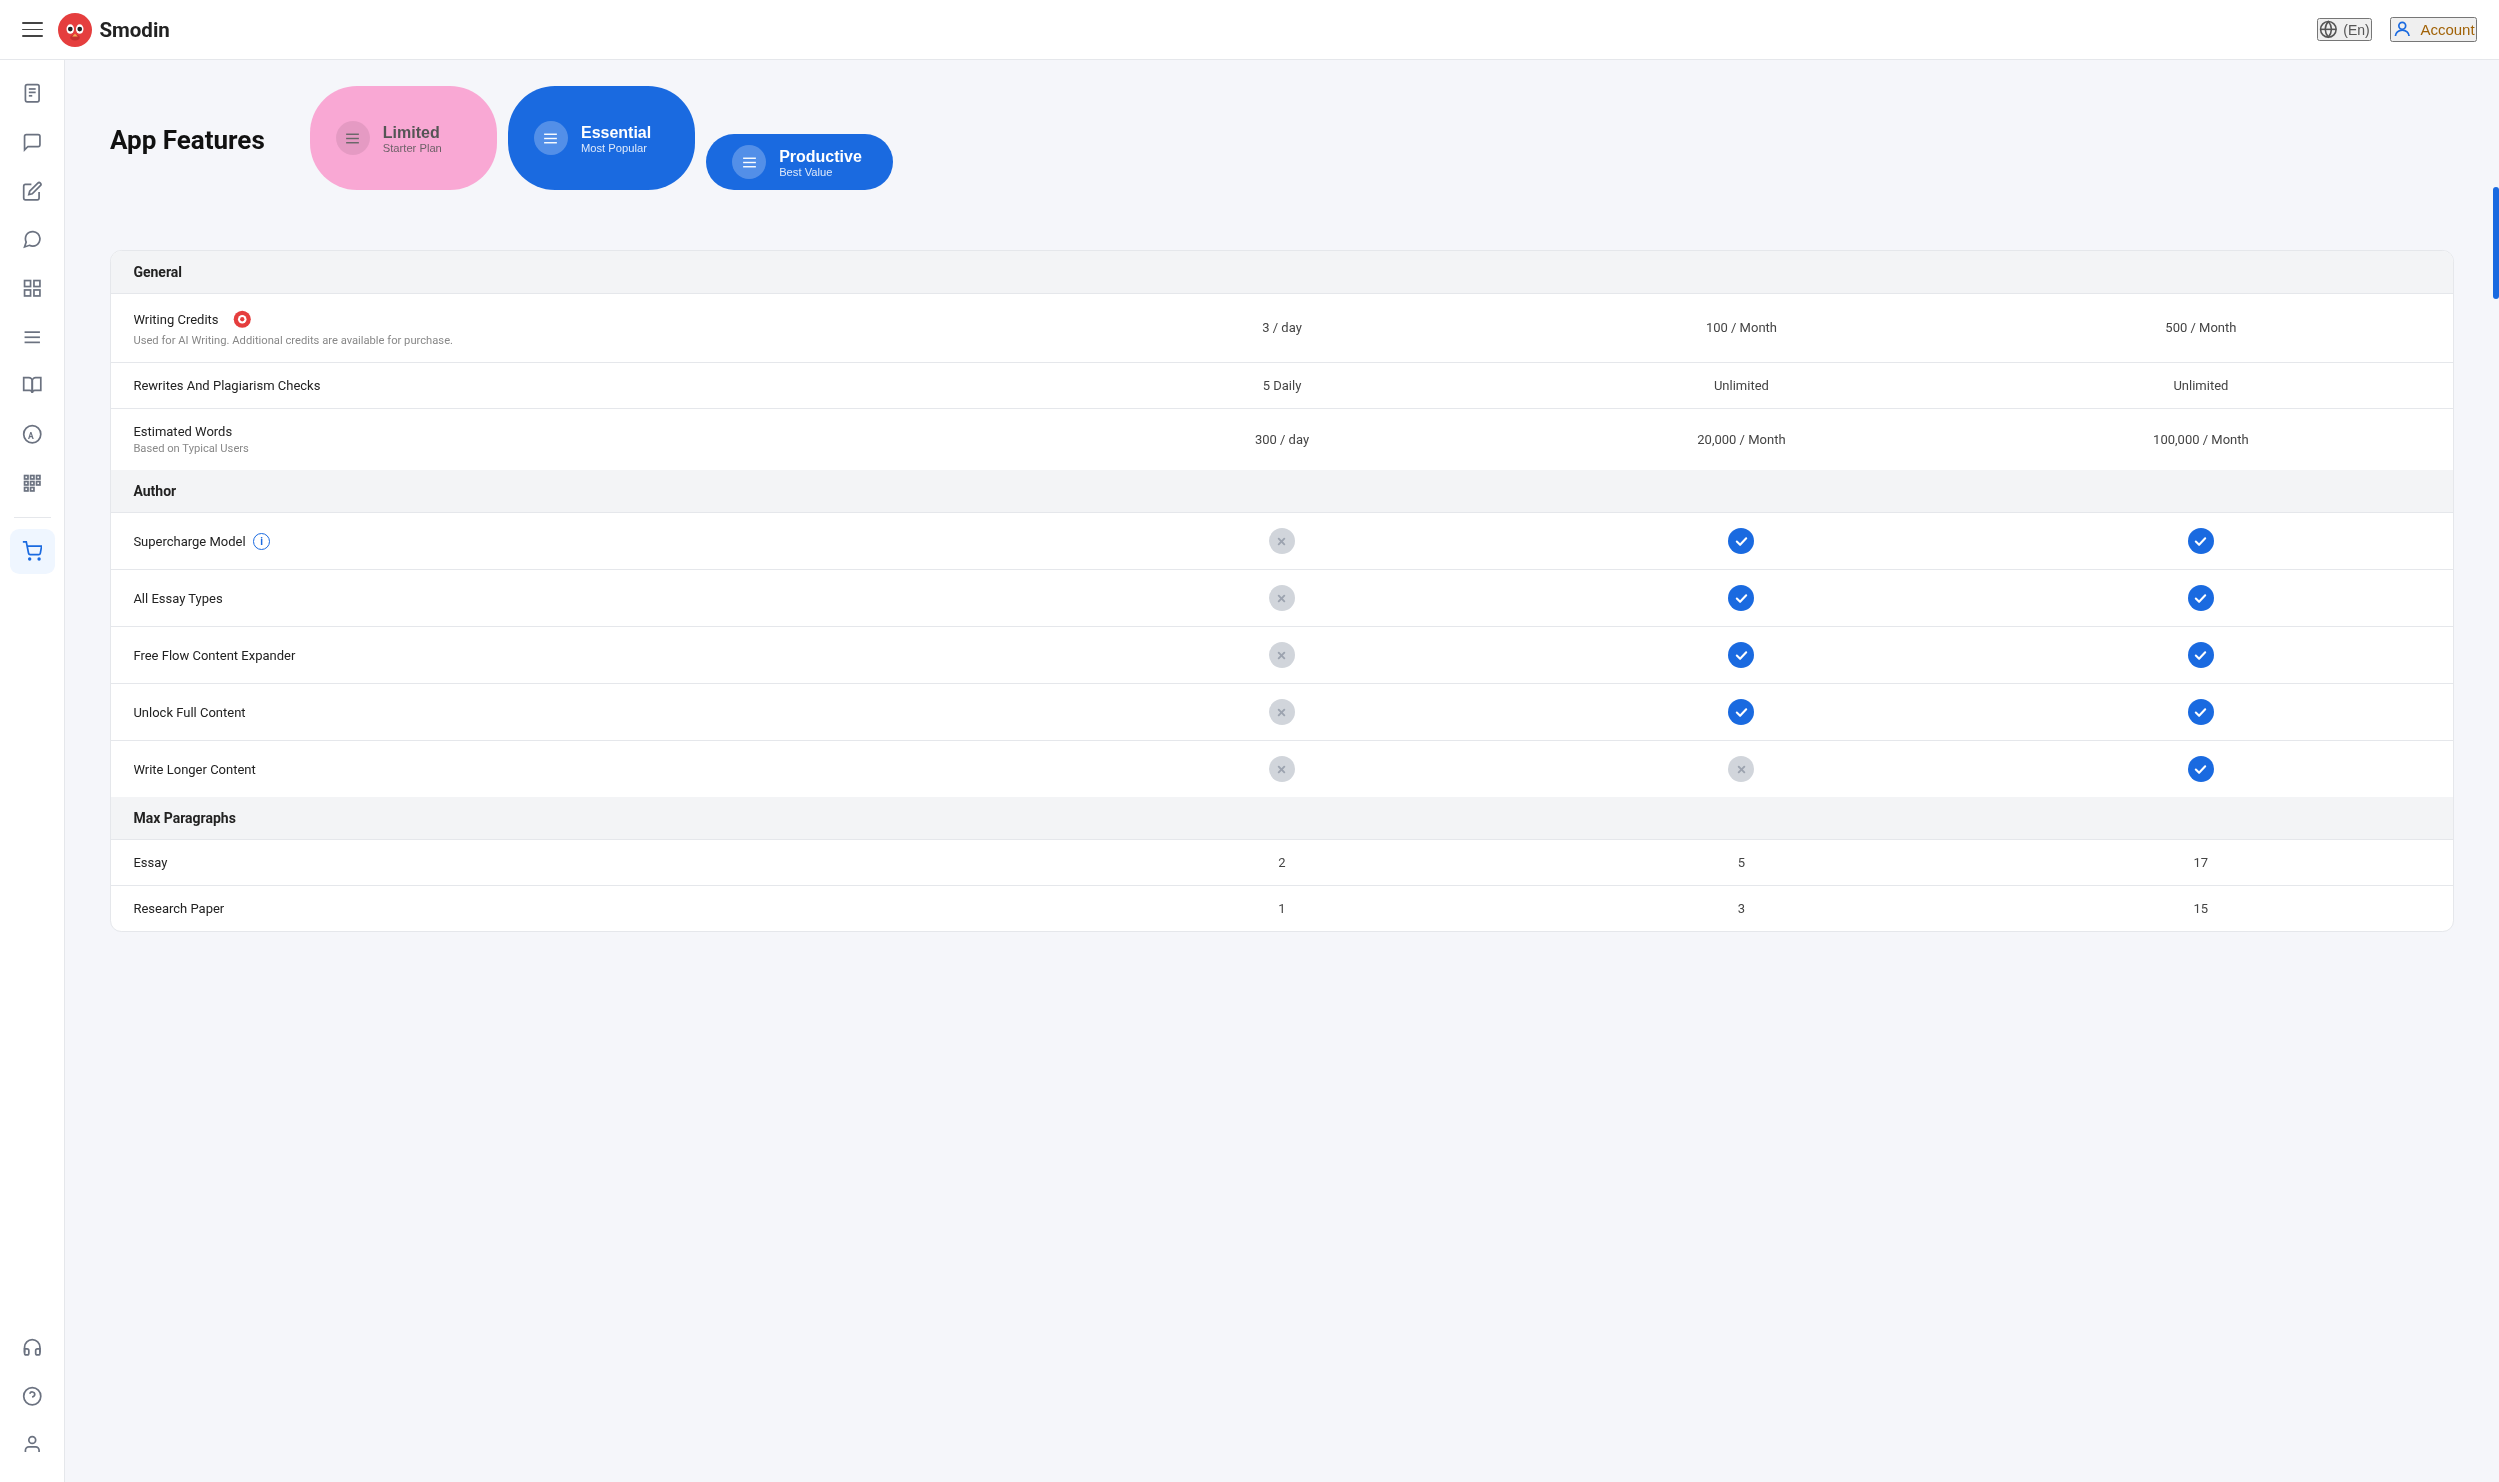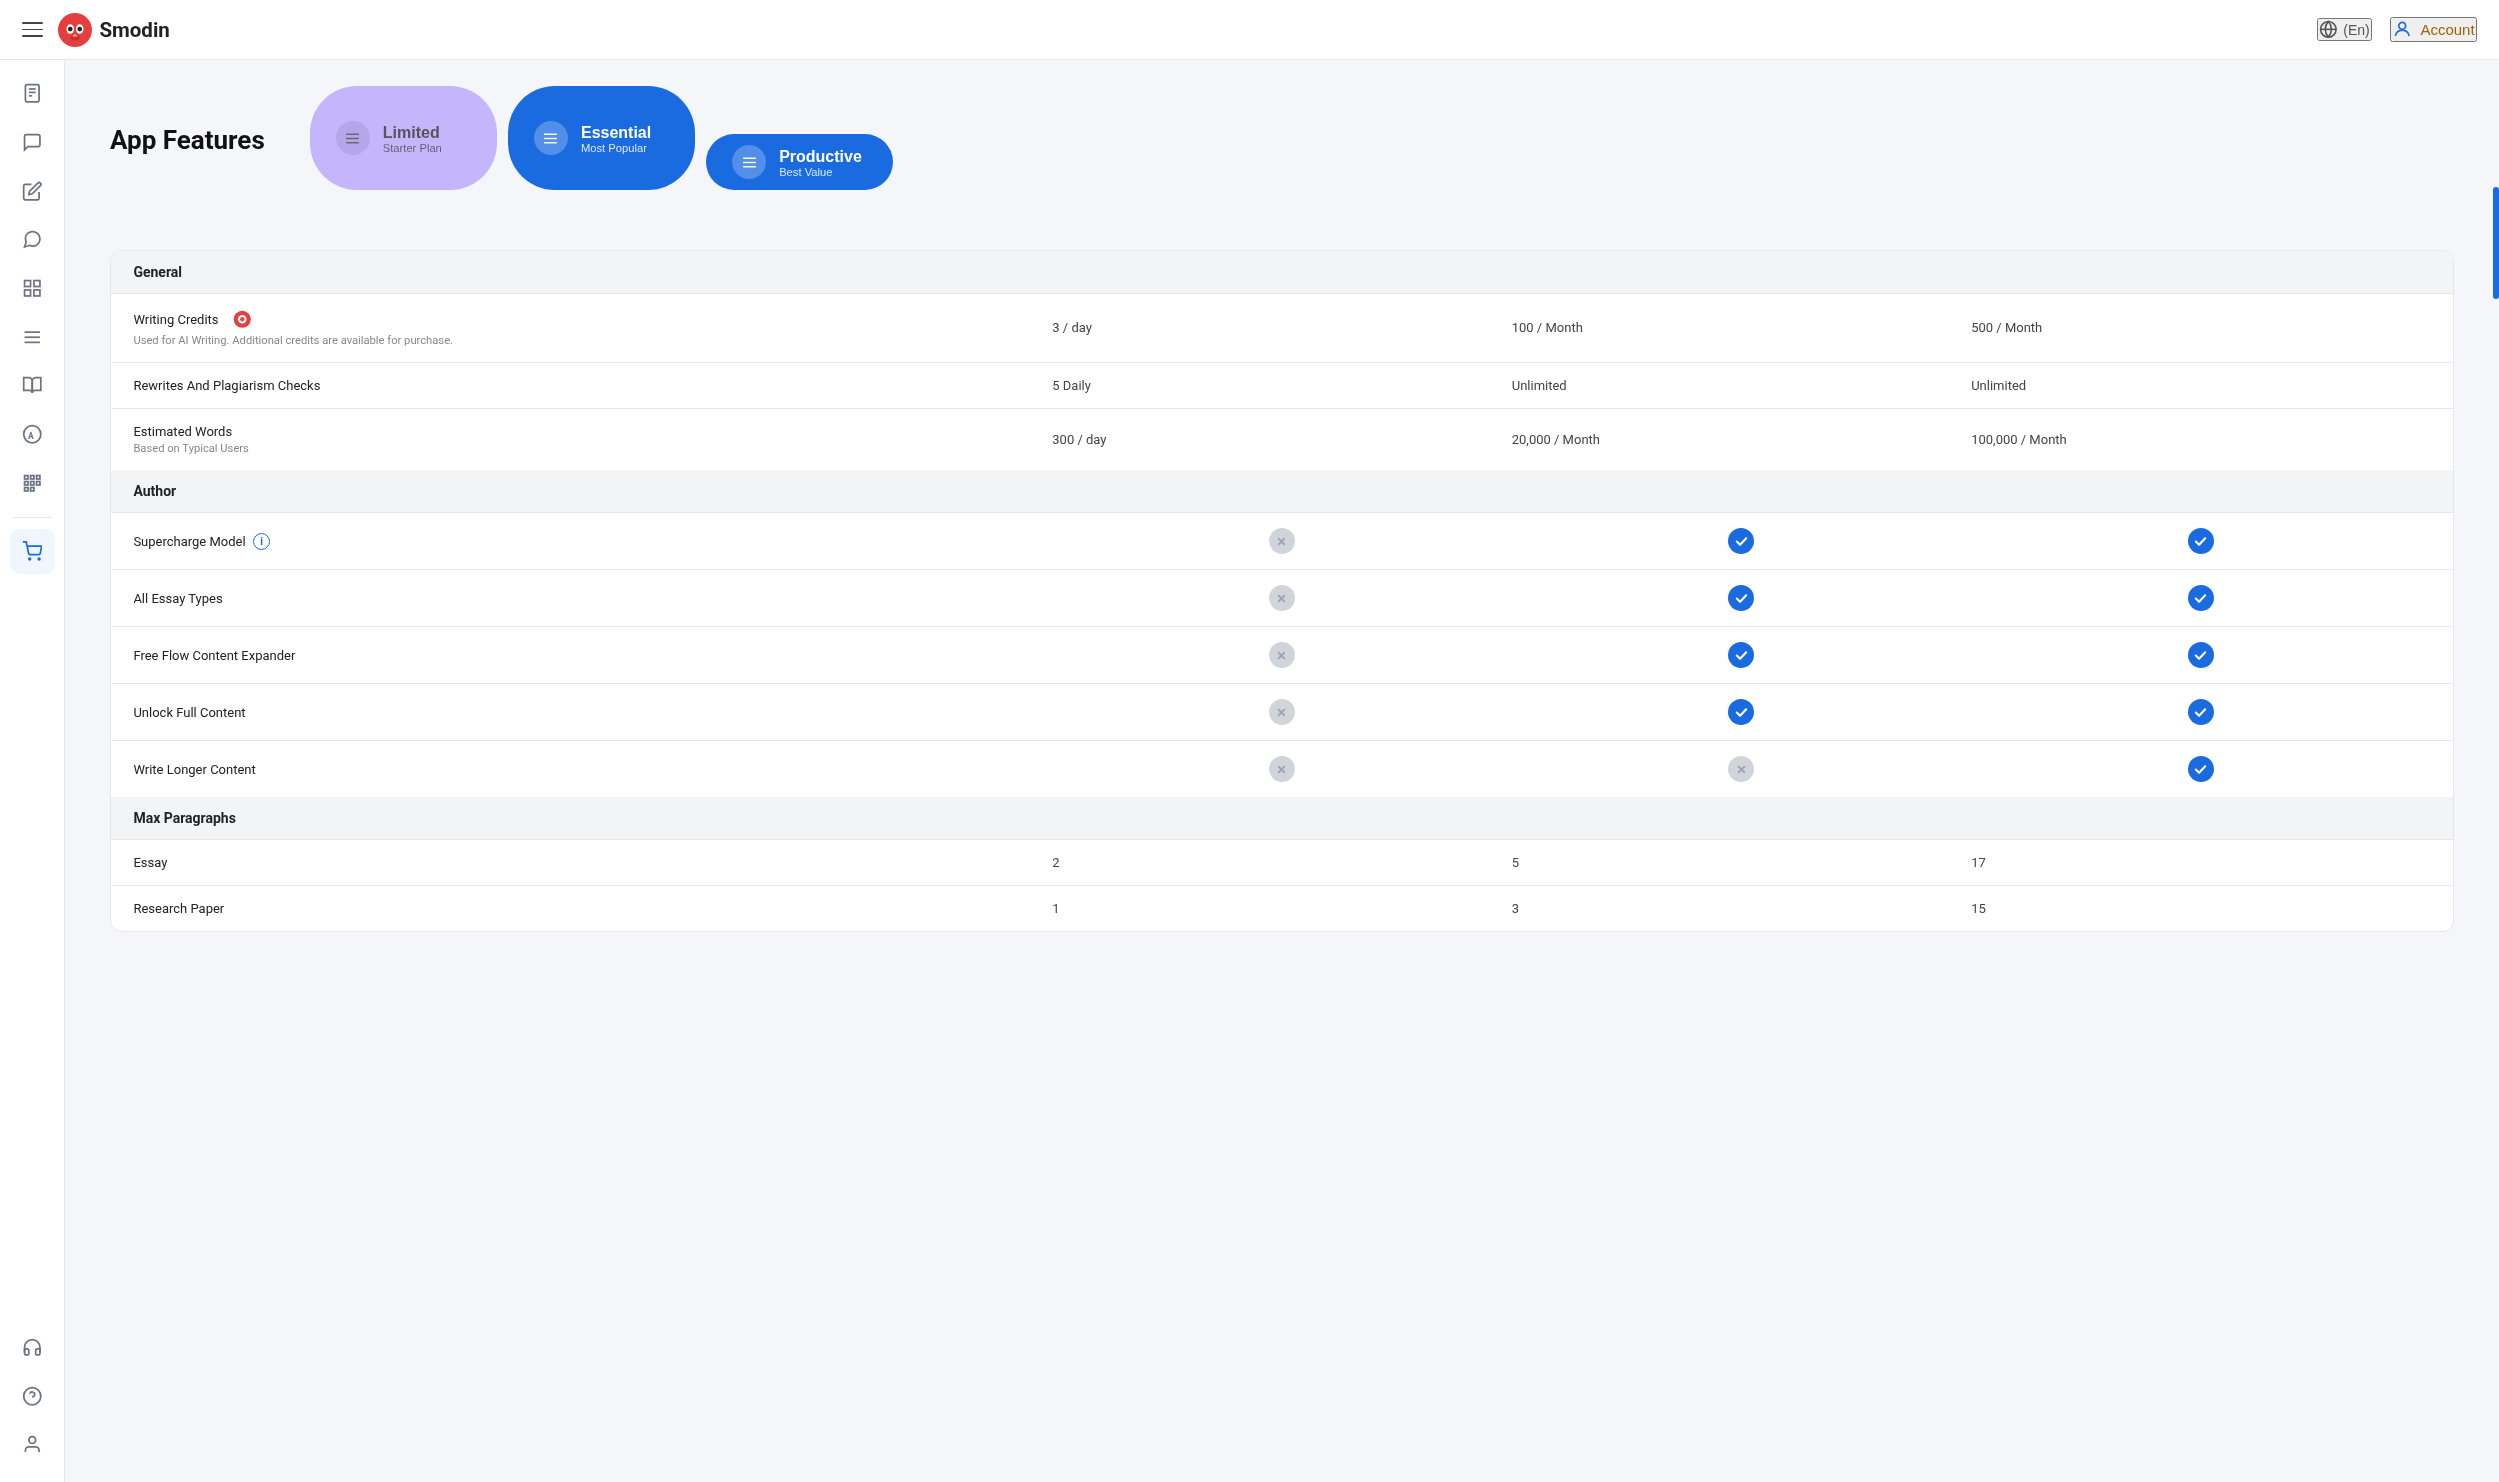--- a/index.html
+++ b/index.html
@@ -45,36 +45,36 @@
     
     .page-title { font-size: 26px; font-weight: 700; margin-bottom: 26px; color: #111; }
 
     
     .plan-selector { display: flex; gap: 11.2px; margin-bottom: 30px; }
     .plan-btn {
       display: flex; align-items: center; gap: 13px;
       padding: 11.2px 26px; border-radius: 47px; border: none; cursor: pointer;
       font-size: 14px; font-weight: 500; min-width: 187px;
     }
-    .plan-btn.limited { background: #c4b5fd; color: #555; }
+    .plan-btn.limited { background: #f9a8d4; color: #555; }
     .plan-btn.essential { background: #1a6ae0; color: #fff; }
     .plan-btn.productive { background: #1a6ae0; color: #fff; margin-top: 48px; }
     .plan-btn-icon { width: 34px; height: 34px; background: rgba(255,255,255,0.25); border-radius: 50%; display: flex; align-items: center; justify-content: center; font-size: 15px; }
     .plan-btn.limited .plan-btn-icon { background: rgba(0,0,0,0.08); }
     .plan-btn-text { display: flex; flex-direction: column; align-items: flex-start; }
     .plan-btn-name { font-size: 16px; font-weight: 700; line-height: 1.2; }
     .plan-btn-sub { font-size: 11.2px; font-weight: 400; opacity: 0.85; }
 
     
     .features-table { background: #fff; border-radius: 11.2px; border: 0.9px solid #e5e7eb; overflow: hidden; width: 100%; }
     .section-header { background: #f3f4f6; padding: 13px 22.4px; font-size: 14px; font-weight: 700; color: #222; }
     .feature-row { display: grid; grid-template-columns: 2fr 1fr 1fr 1fr; align-items: center; border-top: 0.9px solid #e5e7eb; padding: 15px 22.4px; }
     .feature-name { font-size: 13px; color: #222; }
     .feature-sub { font-size: 11.2px; color: #888; margin-top: 3.7px; }
-    .feature-val { font-size: 13px; color: #444; text-align: left; }
+    .feature-val { font-size: 13px; color: #444; text-align: center; }
     .check-icon { width: 26px; height: 26px; border-radius: 50%; background: #1a6ae0; display: flex; align-items: center; justify-content: center; margin: 0 auto; }
     .check-icon svg { width: 15px; height: 15px; }
     .cross-icon { width: 26px; height: 26px; border-radius: 50%; background: #d1d5db; display: flex; align-items: center; justify-content: center; margin: 0 auto; }
     .cross-icon svg { width: 15px; height: 15px; }
     .feature-name-row { display: flex; align-items: center; gap: 7.5px; }
 
     
     .info-icon { width: 17px; height: 17px; border-radius: 50%; border: 1.9px solid #1a6ae0; color: #1a6ae0; display: inline-flex; align-items: center; justify-content: center; font-size: 10.3px; font-weight: 700; cursor: pointer; }
 
     

